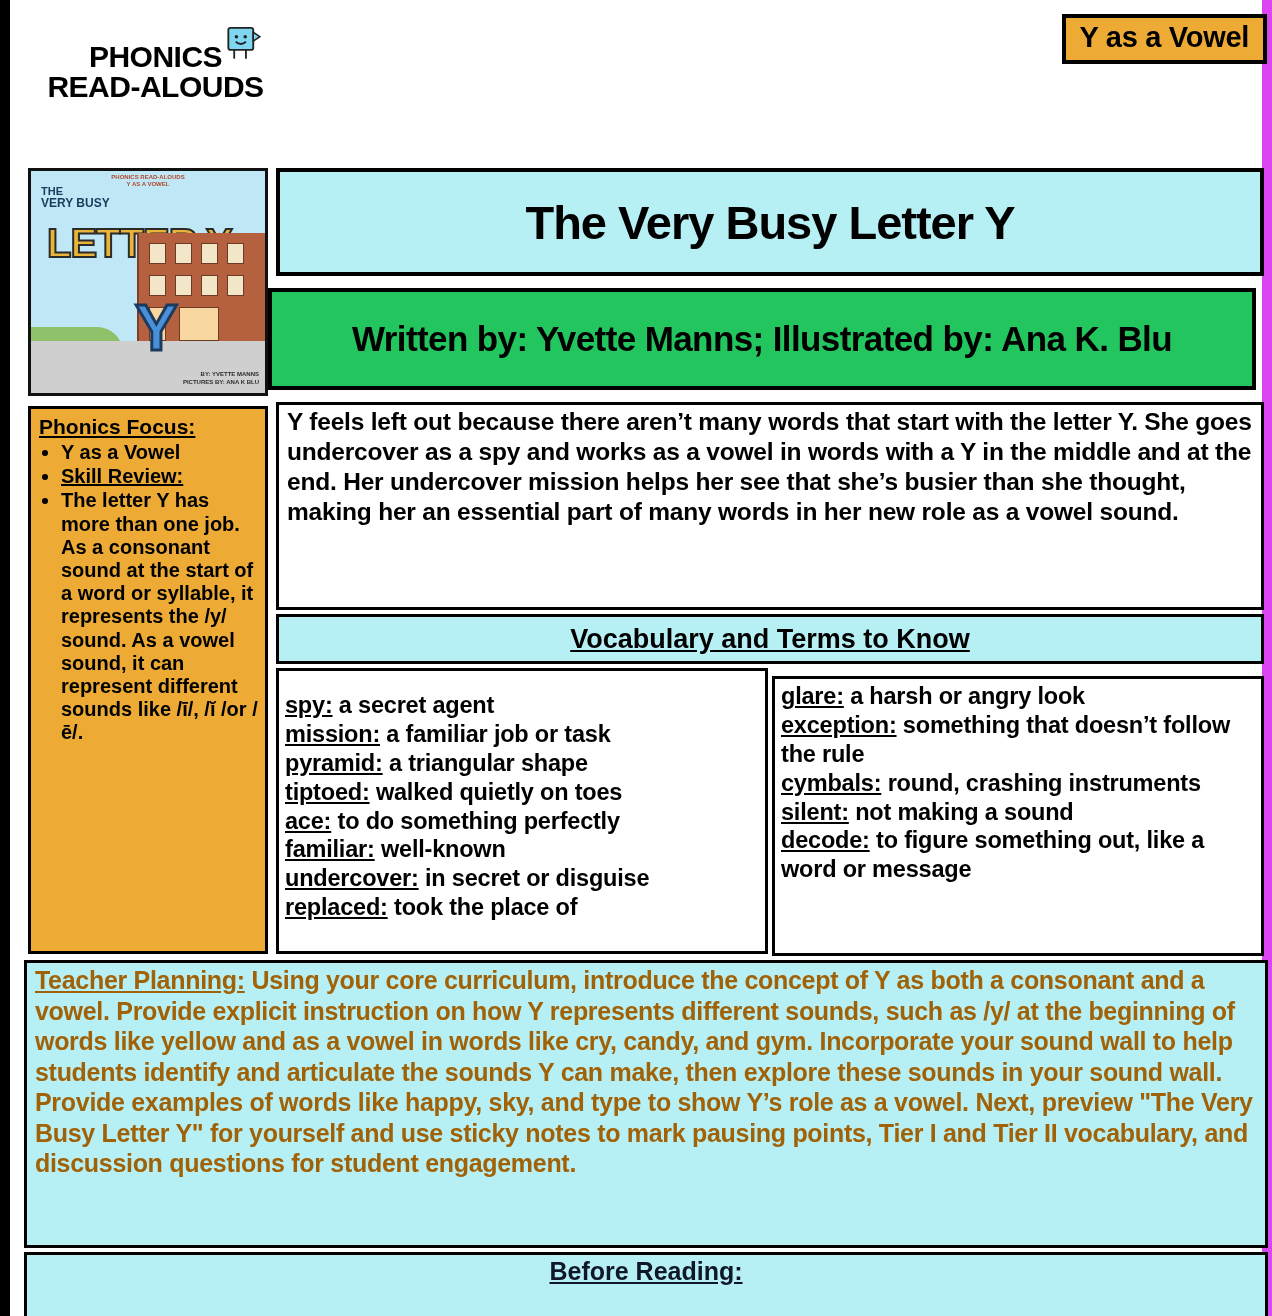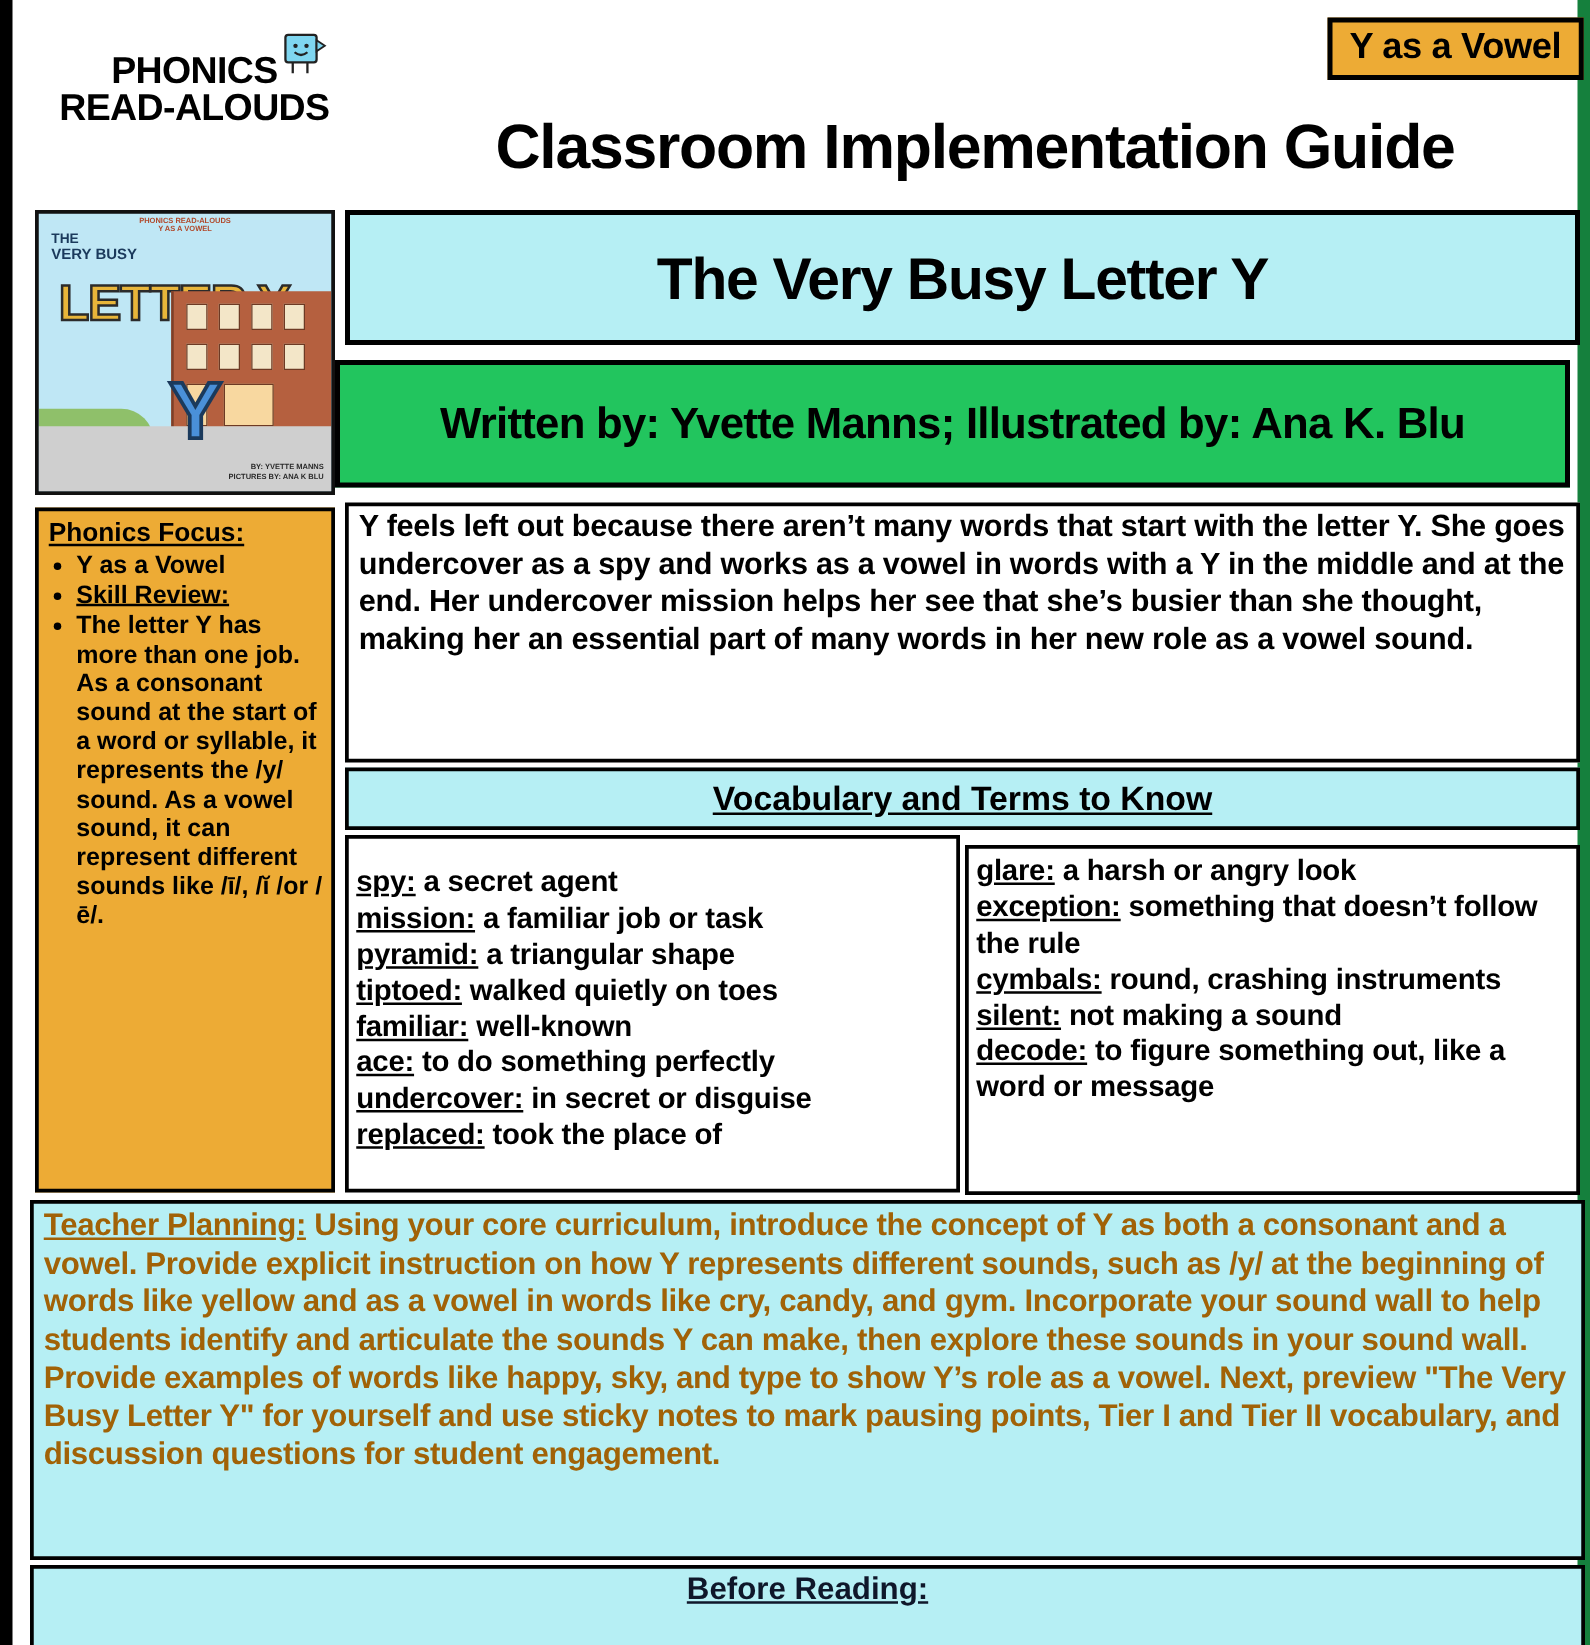--- a/index.html
+++ b/index.html
@@ -11,21 +11,21 @@
     font-family: "Liberation Sans", sans-serif;
     overflow: hidden;
     position: relative;
   }
   .page {
     position: absolute;
     left: 0; top: 0;
     width: 1272px;
     height: 1316px;
     border-left: 10px solid #000;
-    border-right: 10px solid #15803d;
+    border-right: 10px solid #d946ef;
     background: #fff;
   }
 
   
   .top {
     position: absolute;
     left: 10px; top: 0;
     width: 1252px;
     height: 160px;
   }
@@ -358,21 +358,20 @@
         <path d="M18 38 l0 12" stroke="#222" stroke-width="2.5"></path>
         <path d="M34 38 l0 12" stroke="#222" stroke-width="2.5"></path>
       </svg>
       <div class="logo-text">
         <div>PHONICS</div>
         <div>READ-ALOUDS</div>
       </div>
     </div>
 
     <div class="badge">Y as a Vowel</div>
-    <div class="guide-title">Classroom Implementation Guide</div>
   </div>
 
   <div class="cover">
     <div class="cover-top-label">PHONICS READ-ALOUDS<br>Y AS A VOWEL</div>
     <div class="cover-the">THE</div>
     <div class="cover-verybusy">VERY BUSY</div>
     <div class="cover-lettery">LETTER Y</div>
     <div class="cover-building">
       <div class="cover-win" style="left:10px; top:10px;"></div>
       <div class="cover-win" style="left:36px; top:10px;"></div>
@@ -413,22 +412,22 @@
 
   <div class="vocab-head">
     <span>Vocabulary and Terms to Know</span>
   </div>
 
   <div class="vocab-left">
     <div class="vline"><u>spy:</u><span> a secret agent</span></div>
     <div class="vline"><u>mission:</u><span> a familiar job or task</span></div>
     <div class="vline"><u>pyramid:</u><span> a triangular shape</span></div>
     <div class="vline"><u>tiptoed:</u><span> walked quietly on toes</span></div>
+    <div class="vline"><u>ace:</u><span> to do something perfectly</span></div>
     <div class="vline"><u>familiar:</u><span> well-known</span></div>
-    <div class="vline"><u>ace:</u><span> to do something perfectly</span></div>
     <div class="vline"><u>undercover:</u><span> in secret or disguise</span></div>
     <div class="vline"><u>replaced:</u><span> took the place of</span></div>
   </div>
 
   <div class="vocab-right">
     <div class="vline"><u>glare:</u><span> a harsh or angry look</span></div>
     <div class="vline"><u>exception:</u><span> something that doesn’t follow the rule</span></div>
     <div class="vline"><u>cymbals:</u><span> round, crashing instruments</span></div>
     <div class="vline"><u>silent:</u><span> not making a sound</span></div>
     <div class="vline"><u>decode:</u><span> to figure something out, like a word or message</span></div>

